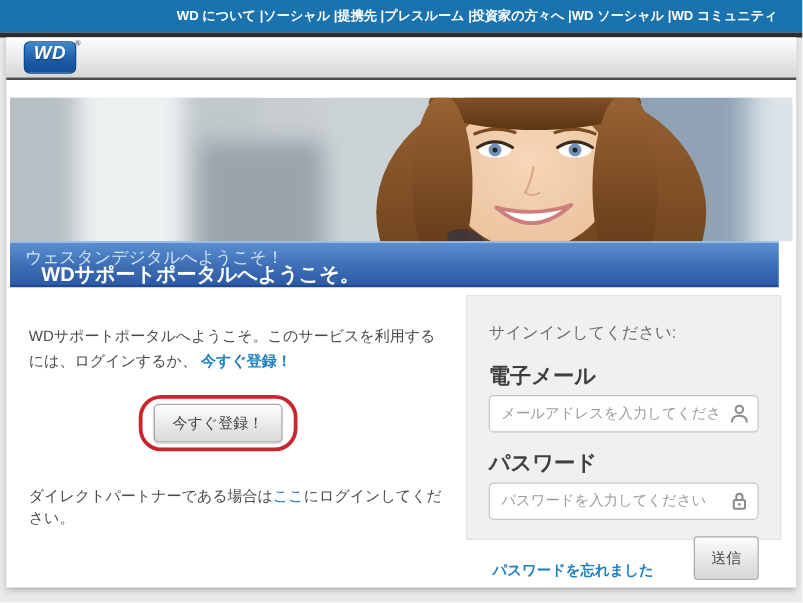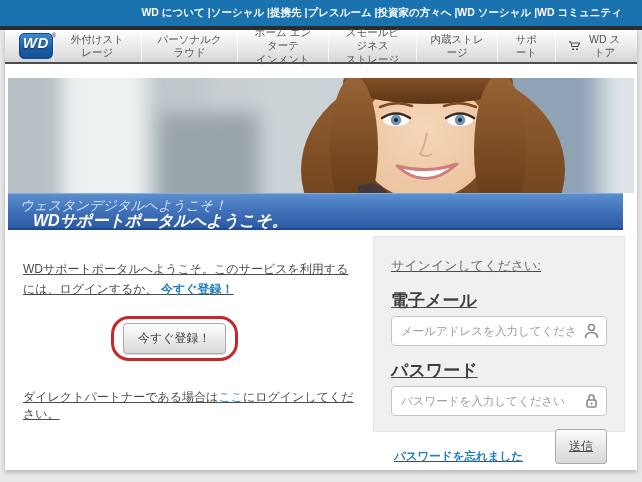--- a/index.html
+++ b/index.html
@@ -58,28 +58,27 @@
   
   .hero {
     margin:14px 3px 0 3px; position:relative; height:152px; overflow:hidden;
   }
   .hero svg { display:block; width:100%; height:115px; }
   .hero-caption {
     position:absolute; left:0; right:11px; bottom:0; height:37px;
     background:linear-gradient(#5b8ecf,#3e6fb6 55%,#2c5aa4);
     border-top:1px solid #85aede; border-bottom:2px solid #1f4a8c;
     padding:3px 12px 0 12px;
-    font-style:italic;
   }
   .hero-title { color:#cfe2f8; font-size:13.5px; line-height:17px; }
   .hero-sub { color:#fff; font-size:16px; font-weight:bold; line-height:13px;margin-left:13px; }
 
   
   .content {
-    display:flex; padding:6px 12px 0 16px;text-decoration:underline;
+    display:flex; padding:6px 12px 0 16px;
   }
   .left-col { flex:1; padding:24px 18px 0 2px; }
   .intro { font-size:12px; line-height:1.65; color:#4b4b4b; width:332px; }
   .intro a, .partner a { color:#1f7fc0; text-decoration:none; }
   .intro a { font-weight:bold; }
 
   .btn-zone { margin:16px 0 0 88px; display:inline-block; }
   .red-ring {
     border:3px solid #c9252d; border-radius:18px; padding:4px 9px;
     display:inline-block;
@@ -134,38 +133,20 @@
   <a href="#">WD コミュニティ</a>
 </div>
 <div class="darkstrip"></div>
 
 <div class="card">
 
   <div class="nav">
     <div class="wd-logo">
       <span>WD</span>
       <span class="reg">®</span>
-    </div>
-    <div class="nav-menu">
-      <div class="nav-item">外付けストレージ</div>
-      <div class="nav-item">パーソナルクラウド</div>
-      <div class="nav-item">ホーム エンターテ
-インメント</div>
-      <div class="nav-item">スモールビジネス
-ストレージ</div>
-      <div class="nav-item">内蔵ストレージ</div>
-      <div class="nav-item">サポート</div>
-      <div class="nav-item nav-store">
-        <svg class="cart-svg" viewBox="0 0 20 16">
-          <path d="M0 1 h3 l2 8 h10 l3-6 h-13" fill="none" stroke="#4a4a4a" stroke-width="1.8"></path>
-          <circle cx="7" cy="13.5" r="1.8" fill="#4a4a4a"></circle>
-          <circle cx="13.5" cy="13.5" r="1.8" fill="#4a4a4a"></circle>
-        </svg>
-        <span>WD ストア</span>
-      </div>
     </div>
   </div>
 
   <div class="hero">
     <svg viewBox="0 0 626 115" preserveAspectRatio="none">
       <defs>
         <filter id="blur9">
             <feGaussianBlur stdDeviation="9"></feGaussianBlur>
           </filter>
         <linearGradient id="hairG" x1="0" y1="0" x2="0" y2="1">

